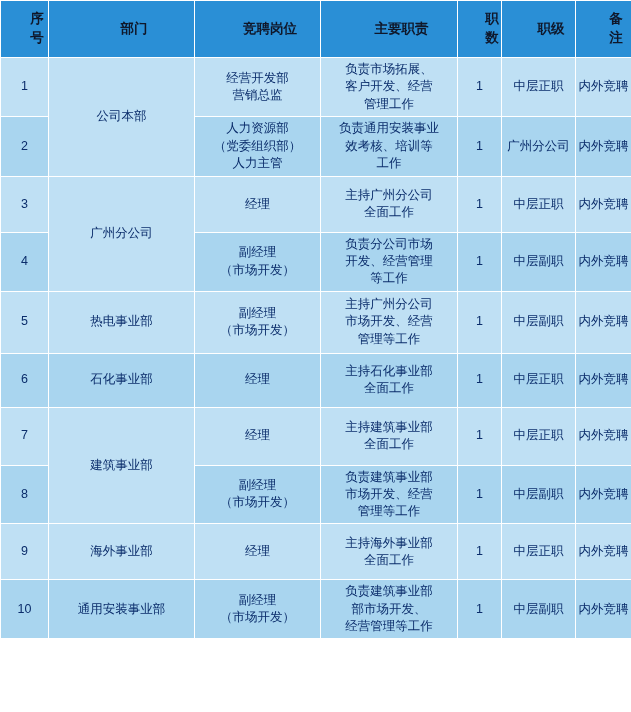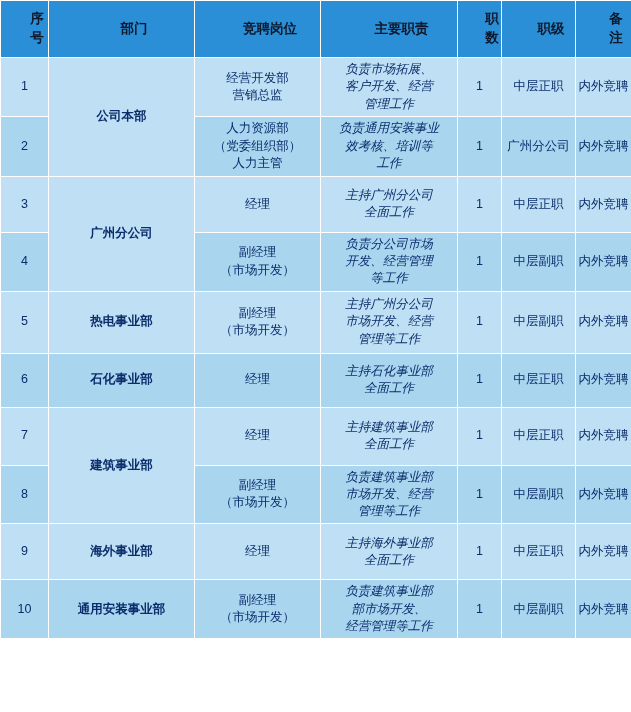--- a/index.html
+++ b/index.html
@@ -41,29 +41,28 @@
     padding-left: 27px;
   }
   table.jobs tbody td {
     background: #bfe0f4;
   }
   table.jobs tbody tr.alt td {
     background: #a9d5ef;
     text-align: center;
   }
   td.dept {
-    font-weight: bold;
+    font-weight: normal;
     font-size: 13.5px;
   }
   td.seq {
     font-size: 13px;
   }
   td.duty {
     font-size: 12.5px;
-    font-style: italic;
   }
   .cell-lines span {
     display: block;
   }
   col.c-seq { width: 48px; }
   col.c-dept { width: 146px; }
   col.c-post { width: 126px; }
   col.c-duty { width: 137px; }
   col.c-num { width: 44px; }
   col.c-rank { width: 74px; }

